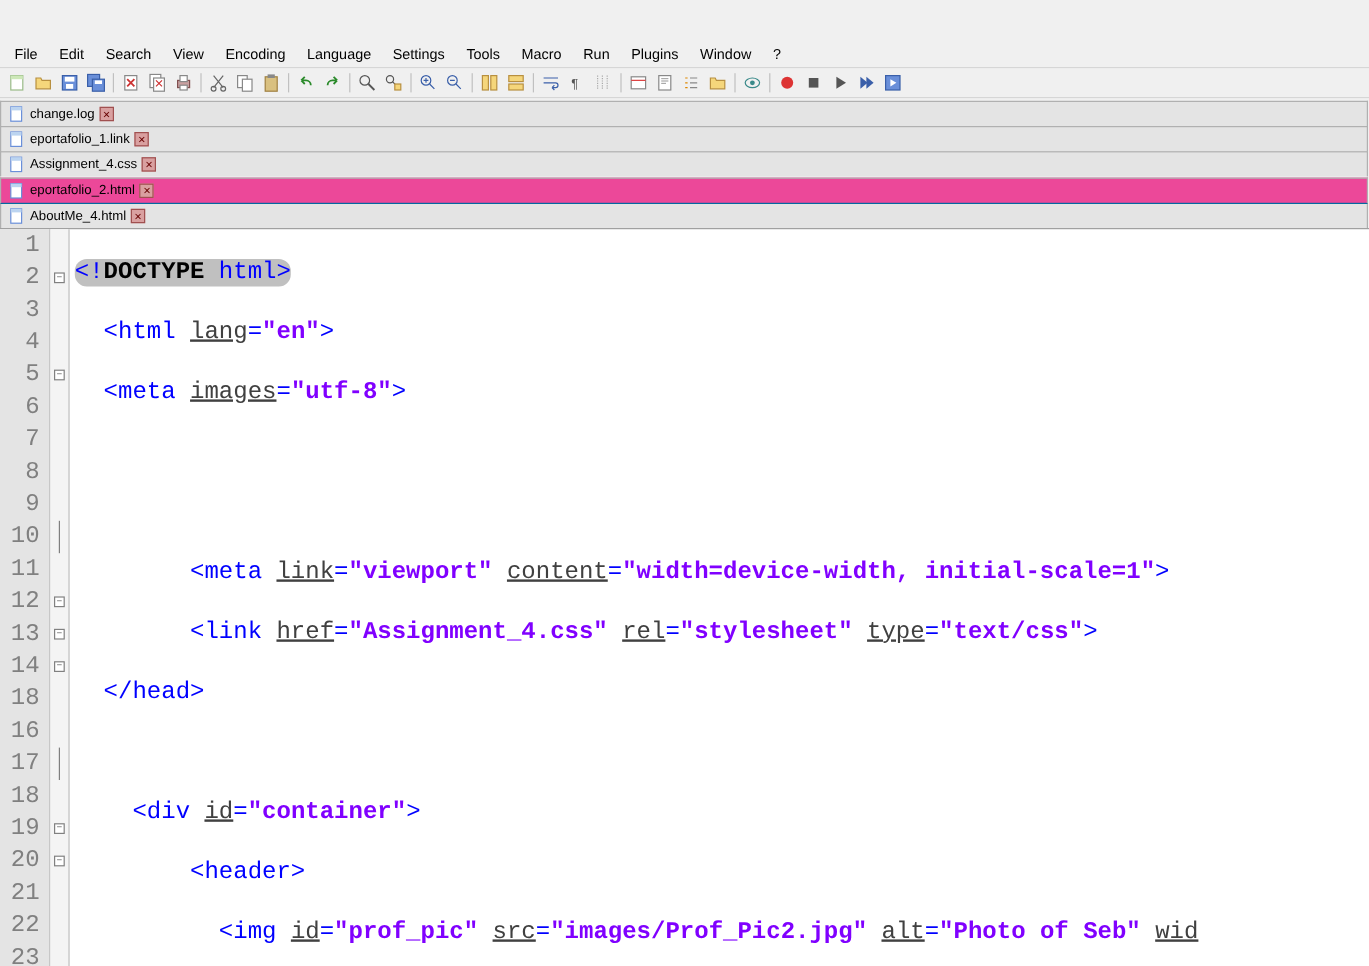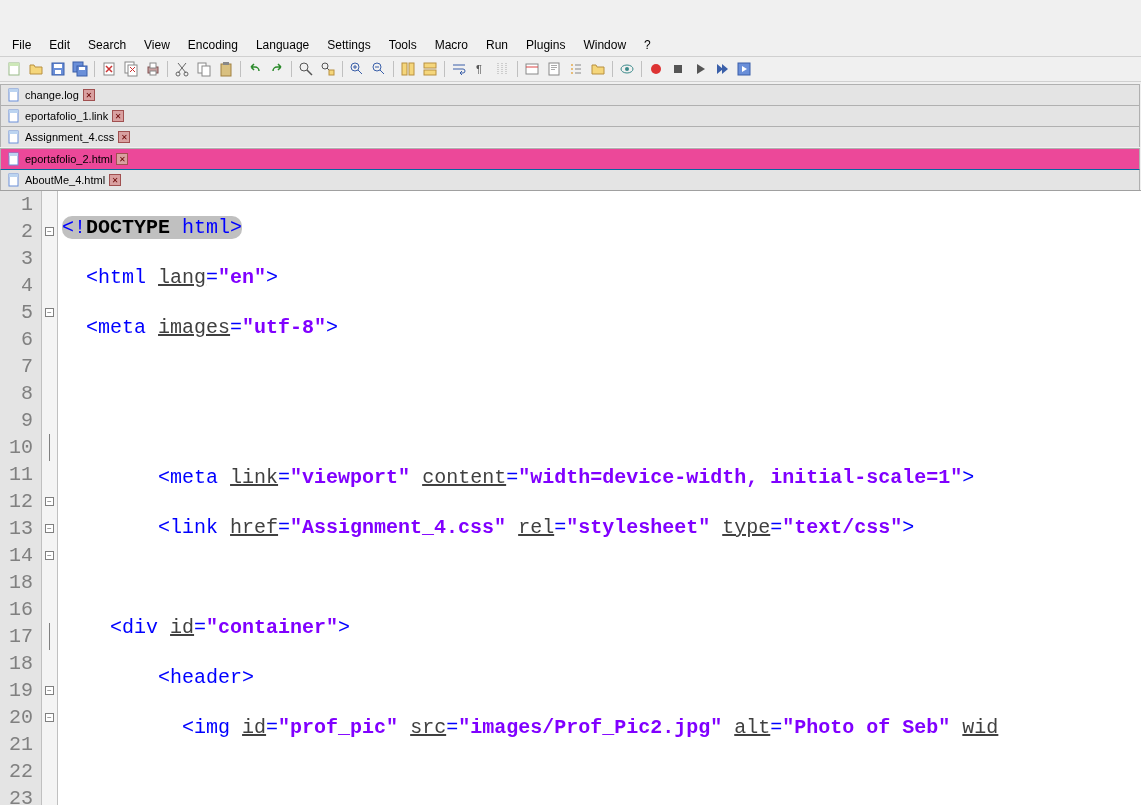--- a/index.html
+++ b/index.html
@@ -377,20 +377,21 @@
       </div>
     </div>
   <div class="code">
 <div class="row"><span class="selected"><span class="tag">&lt;!</span><span class="txt">DOCTYPE</span><span class="tag"> html</span><span class="tag">&gt;</span></span></div>
 <div class="row">  <span class="tag">&lt;</span><span class="tag">html </span><span class="attr">lang</span><span class="tag">=</span><span class="str">"en"</span><span class="tag">&gt;</span></div>
 <div class="row">  <span class="tag">&lt;</span><span class="tag">meta </span><span class="attr">images</span><span class="tag">=</span><span class="str">"utf-8"</span><span class="tag">&gt;</span></div>
 <div class="row"> </div>
 <div class="row"> </div>
 <div class="row">        <span class="tag">&lt;</span><span class="tag">meta </span><span class="attr">link</span><span class="tag">=</span><span class="str">"viewport"</span> <span class="attr">content</span><span class="tag">=</span><span class="str">"width=device-width, initial-scale=1"</span><span class="tag">&gt;</span></div>
 <div class="row">        <span class="tag">&lt;</span><span class="tag">link </span><span class="attr">href</span><span class="tag">=</span><span class="str">"Assignment_4.css"</span> <span class="attr">rel</span><span class="tag">=</span><span class="str">"stylesheet"</span> <span class="attr">type</span><span class="tag">=</span><span class="str">"text/css"</span><span class="tag">&gt;</span></div>
+<div class="row">  <span class="tag">&lt;/</span><span class="tag">head</span><span class="tag">&gt;</span></div>
 <div class="row"> </div>
 <div class="row">    <span class="tag">&lt;</span><span class="tag">div </span><span class="attr">id</span><span class="tag">=</span><span class="str">"container"</span><span class="tag">&gt;</span></div>
 <div class="row">        <span class="tag">&lt;</span><span class="tag">header</span><span class="tag">&gt;</span></div>
 <div class="row">          <span class="tag">&lt;</span><span class="tag">img </span><span class="attr">id</span><span class="tag">=</span><span class="str">"prof_pic"</span> <span class="attr">src</span><span class="tag">=</span><span class="str">"images/Prof_Pic2.jpg"</span> <span class="attr">alt</span><span class="tag">=</span><span class="str">"Photo of Seb"</span> <span class="attr">wid</span></div>
 
 
 
 
 
 

